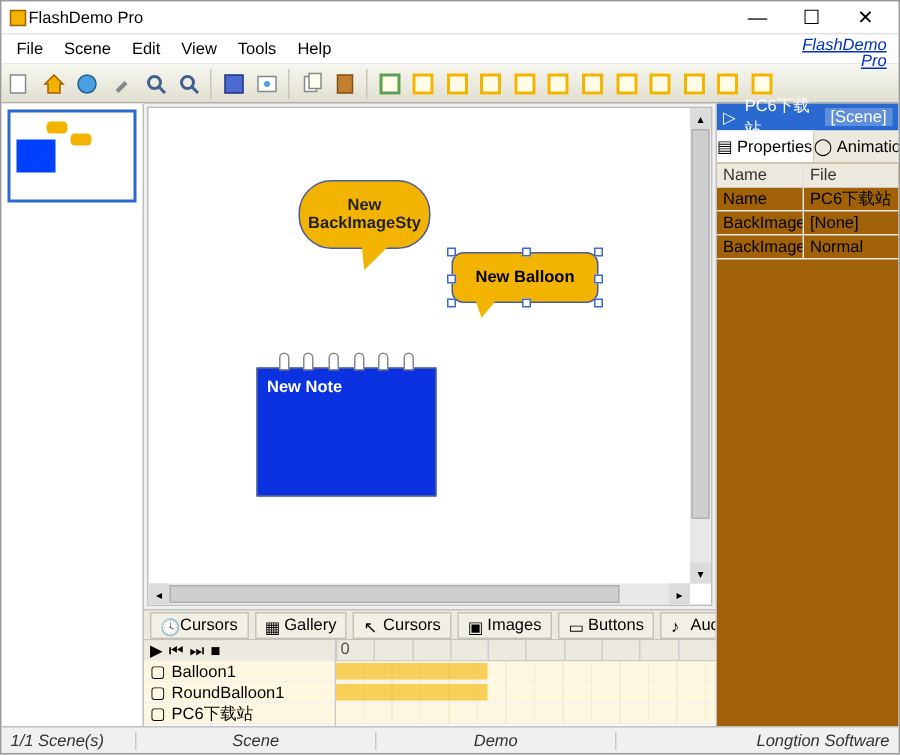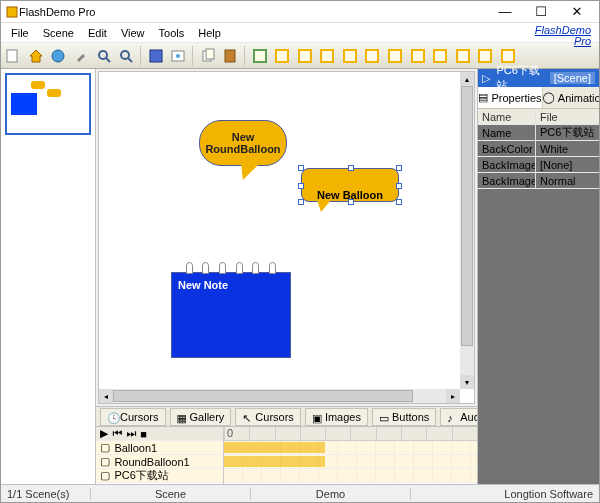--- a/index.html
+++ b/index.html
@@ -31,21 +31,21 @@
 .scroll-v .track { position: absolute; top: 14px; bottom: 14px; left: 0; right: 0; }
 .scroll-v .thumbv { position: absolute; left: 1px; right: 1px; top: 0; height: 90%; background: #cfcfcf; border: 1px solid #b0b0b0; }
 .scroll-h { position: absolute; left: 0; right: 14px; bottom: 0; height: 14px; background: #e8e8e8; display: flex; }
 .scroll-h .sbtn { width: 14px; background: #dcdcdc; display: flex; align-items: center; justify-content: center; font-size: 8px; }
 .scroll-h .trackh { flex: 1; position: relative; }
 .scroll-h .thumbh { position: absolute; top: 1px; bottom: 1px; left: 0; width: 90%; background: #cfcfcf; border: 1px solid #b0b0b0; }
 .roundballoon { position: absolute; }
 .rbubble { width: 88px; height: 46px; background: #f2b400; border: 1px solid #4a5a9a; border-radius: 22px; display: flex; align-items: center; justify-content: center; text-align: center; font-weight: bold; color: #222; font-size: 10px; line-height: 12px; }
 .rtail { position: absolute; left: 40px; top: 44px; width: 0; height: 0; border-left: 6px solid transparent; border-right: 12px solid transparent; border-top: 16px solid #f2b400; transform: skewX(-15deg); }
 .rectballoon { position: absolute; }
-.rrect { width: 98px; height: 34px; background: #f2b400; border: 1px solid #4a5a9a; border-radius: 8px; display: flex; align-items: flex-end; justify-content: center; font-weight: bold; font-size: 10px; position: relative; }
+.rrect { width: 98px; height: 34px; background: #f2b400; border: 1px solid #4a5a9a; border-radius: 8px; display: flex; align-items: center; justify-content: center; font-weight: bold; font-size: 10px; position: relative; }
 .rhandle { position: absolute; width: 6px; height: 6px; background: #fff; border: 1px solid #3a6ad0; }
 .rrect-tail { position: absolute; left: 16px; top: 32px; width: 0; height: 0; border-left: 4px solid transparent; border-right: 10px solid transparent; border-top: 12px solid #f2b400; }
 .note { position: absolute; width: 120px; padding-top: 10px; }
 .notebody { height: 86px; background: #0a32e0; border: 1px solid #4a5a9a; color: #fff; font-weight: bold; padding: 6px; font-size: 10px; }
 .spiral { position: absolute; top: 0; left: 10px; right: 10px; height: 12px; display: flex; justify-content: space-around; }
 .spiral span { width: 7px; height: 12px; border: 1px solid #888; border-radius: 4px 4px 0 0; background: #fff; }
 .bottomtabs { height: 20px; background: #eceade; display: flex; align-items: center; border-top: 1px solid #c0c0c0; padding: 0 4px; gap: 4px; }
 .btab { display: inline-flex; align-items: center; gap: 3px; padding: 2px 6px; border: 1px solid #c6c4b4; background: #f2f0e4; font-size: 10px; }
 .btab .ico { width: 10px; height: 10px; display: inline-block; }
 .timeline { height: 58px; background: #fff; border-top: 1px solid #c0c0c0; display: flex; }
@@ -56,27 +56,27 @@
 .ruler { height: 14px; background: #eceade; border-bottom: 1px solid #ccc; display: flex; font-size: 9px; color: #555; }
 .ruler span { flex: 1; border-left: 1px solid #ccc; padding-left: 2px; }
 .trackrow { height: 14px; border-bottom: 1px solid #eee; background: repeating-linear-gradient(90deg, #fff7df 0 18px, #f6edd0 18px 19px); position: relative; }
 .trackrow .barseg { position: absolute; top: 1px; bottom: 1px; background: #f2b400; opacity: 0.6; }
 .rightpanel { width: 122px; background: #f4f3e8; border-left: 1px solid #c0c0c0; display: flex; flex-direction: column; }
 .scenebar { height: 18px; background: #2a6ad0; color: #fff; display: flex; align-items: center; padding: 0 4px; gap: 6px; font-size: 10px; }
 .scenebar .tag { background: rgba(255,255,255,.25); padding: 0 4px; }
 .proptabs { height: 22px; background: #eceade; display: flex; border-bottom: 1px solid #c8c4b0; }
 .ptab { flex: 1; display: flex; align-items: center; justify-content: center; gap: 3px; font-size: 10px; border-right: 1px solid #d4d0bc; }
 .ptab.active { background: #fff; }
-.propgrid { flex: 1; background: #737373; }
+.propgrid { flex: 1; background: #a16207; }
 .prow { display: flex; height: 16px; border-bottom: 1px solid #e8e8e8; font-size: 10px; }
 .prow.head { background: #eceade; font-weight: normal; color: #333; }
 .pname { width: 58px; padding-left: 4px; display: flex; align-items: center; border-right: 1px solid #e0e0e0; overflow: hidden; white-space: nowrap; }
 .pval { flex: 1; padding-left: 4px; display: flex; align-items: center; overflow: hidden; white-space: nowrap; }
 .status { height: 18px; background: #f0f0f0; border-top: 1px solid #c0c0c0; display: flex; align-items: center; font-size: 10px; color: #333; }
-.status > div { padding: 0 6px; }
+.status > div { padding: 0 6px; font-style: italic; }
 .status .c1 { width: 90px; border-right: 1px solid #c8c8c8; }
 .status .c2 { width: 160px; border-right: 1px solid #c8c8c8; text-align: center; }
 .status .c3 { width: 160px; border-right: 1px solid #c8c8c8; text-align: center; }
 .status .c4 { flex: 1; text-align: right; }
 .icon-box { width: 14px; height: 14px; border: 2px solid #f2b400; background: #fffde8; }
 </style>
 </head>
 <body>
 
 <div class="titlebar">
@@ -207,39 +207,39 @@
         <div class="tblue"></div>
     </div>
   </div>
 
   <div class="centerwrap">
     <div class="canvaswrap">
       <div class="canvas">
         <div class="roundballoon" style="left:100px;top:48px">
           <div class="rbubble">
               <span style="white-space:pre-line">New
-RoundBalloon</span>
+BackImageSty</span>
             </div>
           <div class="rtail"></div>
         </div>
         <div class="rectballoon" style="left:202px;top:96px">
           <div class="rrect">
             <span>New Balloon</span>
             <span class="rhandle" style="left:-4px;top:-4px"></span>
             <span class="rhandle" style="right:-4px;top:-4px"></span>
             <span class="rhandle" style="left:-4px;bottom:-4px"></span>
             <span class="rhandle" style="right:-4px;bottom:-4px"></span>
             <span class="rhandle" style="left:46px;top:-4px"></span>
             <span class="rhandle" style="left:46px;bottom:-4px"></span>
             <span class="rhandle" style="left:-4px;top:14px"></span>
             <span class="rhandle" style="right:-4px;top:14px"></span>
           </div>
           <div class="rrect-tail"></div>
         </div>
-        <div class="note" style="left:72px;top:190px">
+        <div class="note" style="left:72px;top:163px">
           <div class="spiral">
               <span></span>
               <span></span>
               <span></span>
               <span></span>
               <span></span>
               <span></span>
             </div>
           <div class="notebody"><span>New Note</span></div>
         </div>
@@ -351,24 +351,20 @@
     <div class="propgrid">
       <div class="prow head">
         <div class="pname">Name</div>
         <div class="pval">File</div>
       </div>
       <div class="prow">
           <div class="pname">Name</div>
           <div class="pval">PC6下载站</div>
         </div>
       <div class="prow">
-          <div class="pname">BackColor</div>
-          <div class="pval">White</div>
-        </div>
-      <div class="prow">
           <div class="pname">BackImage</div>
           <div class="pval">[None]</div>
         </div>
       <div class="prow">
           <div class="pname">BackImageSty</div>
           <div class="pval">Normal</div>
         </div>
     </div>
   </div>
 </div>

